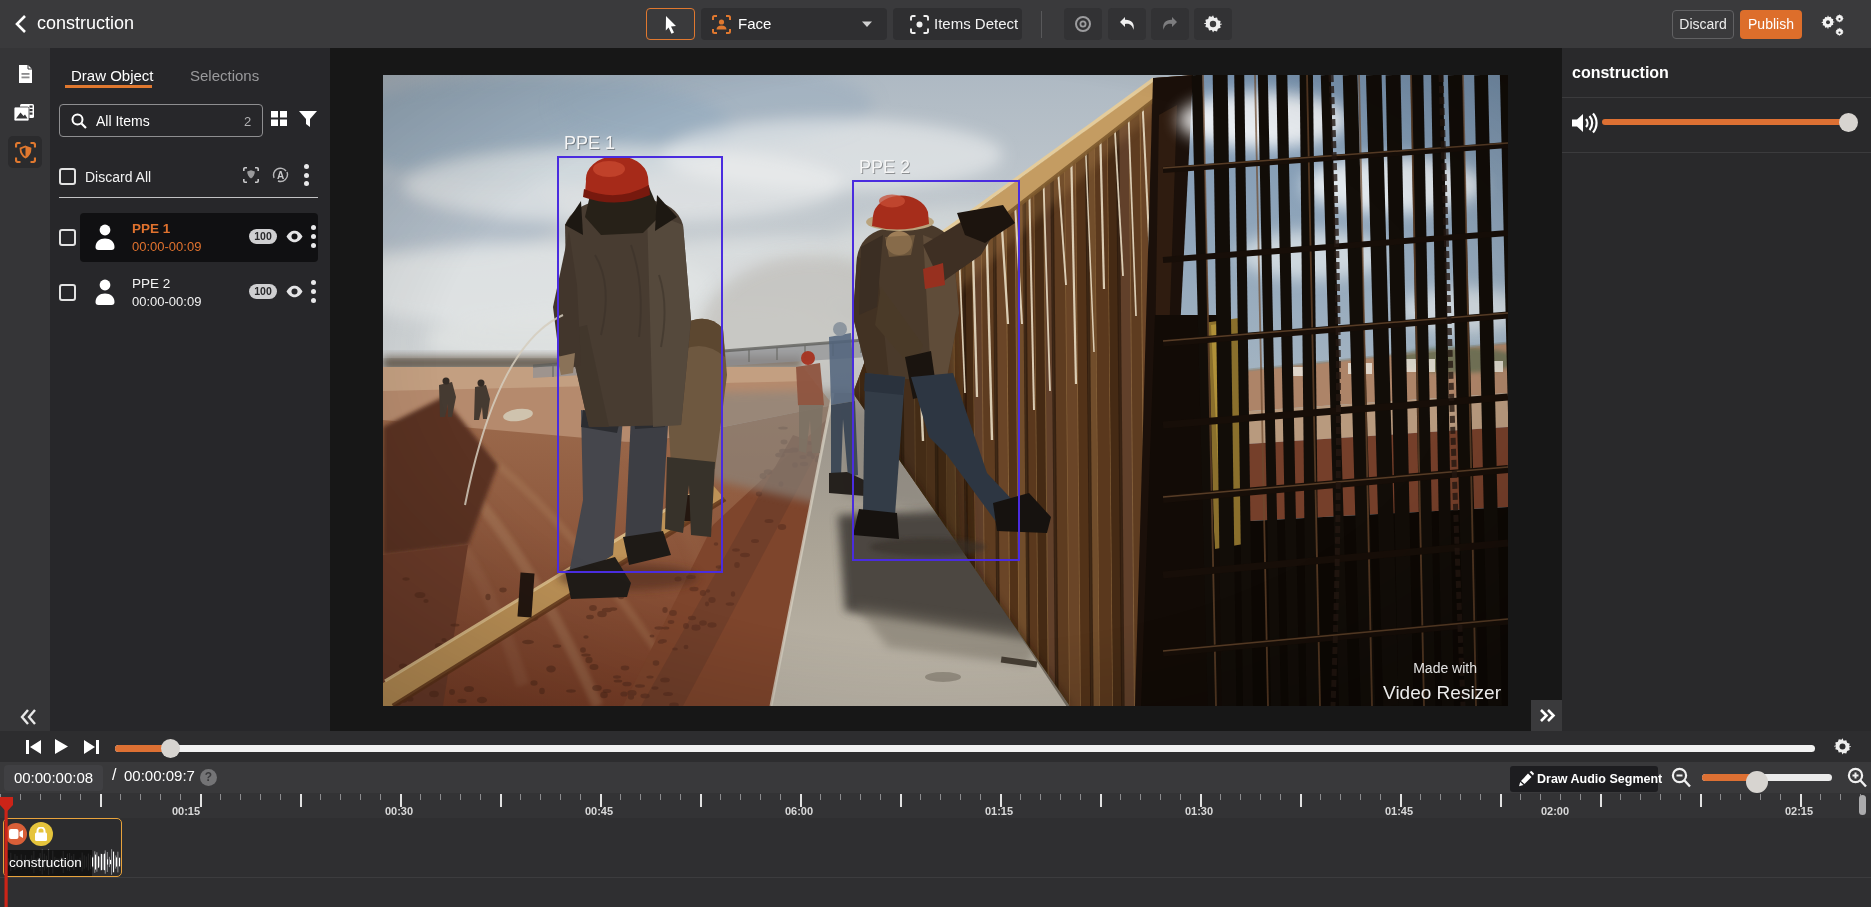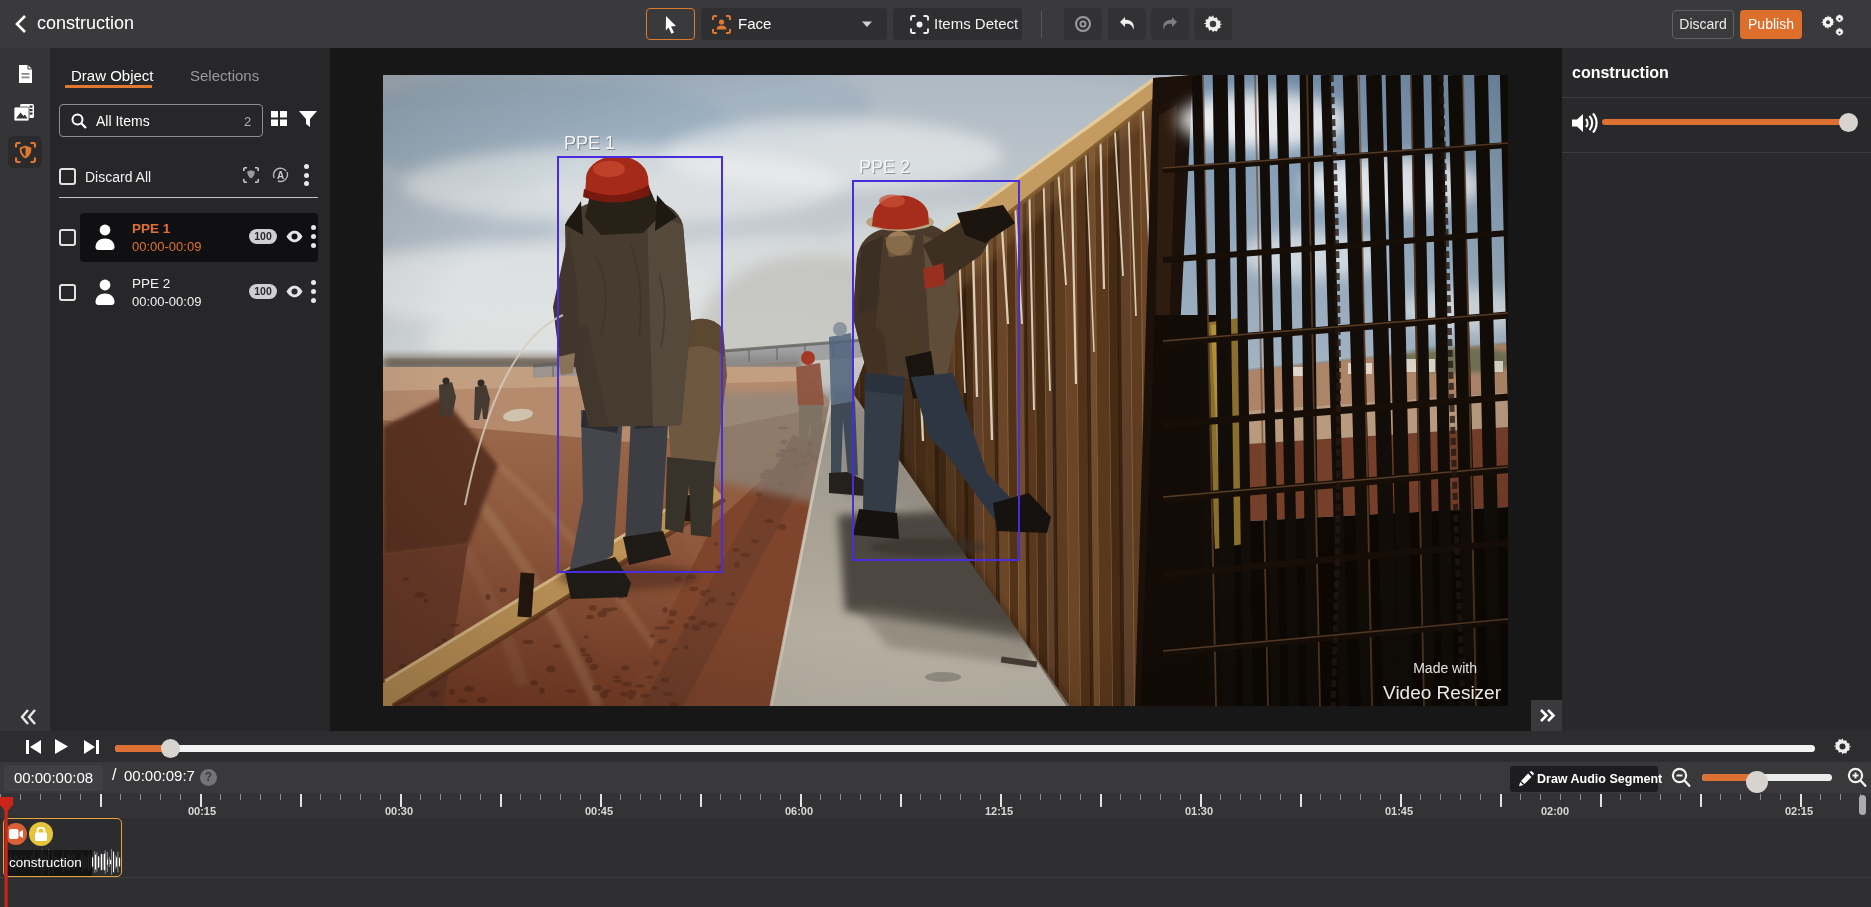--- a/index.html
+++ b/index.html
@@ -956,25 +956,25 @@
     <div class="abs" style="left:1700px; top:0; width:2.5px; height:15px; background:#e8e8e8;"></div>
     <div class="abs" style="left:1720px; top:0; width:1px; height:7px; background:#97979a;"></div>
     <div class="abs" style="left:1740px; top:0; width:1px; height:7px; background:#97979a;"></div>
     <div class="abs" style="left:1760px; top:0; width:1px; height:7px; background:#97979a;"></div>
     <div class="abs" style="left:1780px; top:0; width:1px; height:7px; background:#97979a;"></div>
     <div class="abs" style="left:1800px; top:0; width:2.5px; height:15px; background:#e8e8e8;"></div>
     <div class="abs" style="left:1820px; top:0; width:1px; height:7px; background:#97979a;"></div>
     <div class="abs" style="left:1840px; top:0; width:1px; height:7px; background:#97979a;"></div>
     <div class="abs" style="left:1860px; top:0; width:1px; height:7px; background:#97979a;"></div>
   </div>
-  <div class="ticklbl" style="left:202px;">00:15</div>
+  <div class="ticklbl" style="left:186px;">00:15</div>
 <div class="ticklbl" style="left:399px;">00:30</div>
 <div class="ticklbl" style="left:599px;">00:45</div>
 <div class="ticklbl" style="left:799px;">06:00</div>
-<div class="ticklbl" style="left:999px;">12:15</div>
+<div class="ticklbl" style="left:999px;">01:15</div>
 <div class="ticklbl" style="left:1199px;">01:30</div>
 <div class="ticklbl" style="left:1399px;">01:45</div>
 <div class="ticklbl" style="left:1555px;">02:00</div>
 <div class="ticklbl" style="left:1799px;">02:15</div>
 
   <div class="abs" id="tracks">
     <div class="abs" style="left:0; top:59px; width:1871px; height:1px; background:#3c3c3e;"></div>
 
     <div class="abs" style="left:3px; top:0px; width:119px; height:59px; border:1.5px solid #e8a33c; border-radius:5px; background:#2c2c2e;">
       <svg class="abs" style="left:2px; top:28px;" width="114" height="30" viewBox="0 0 114 30">

